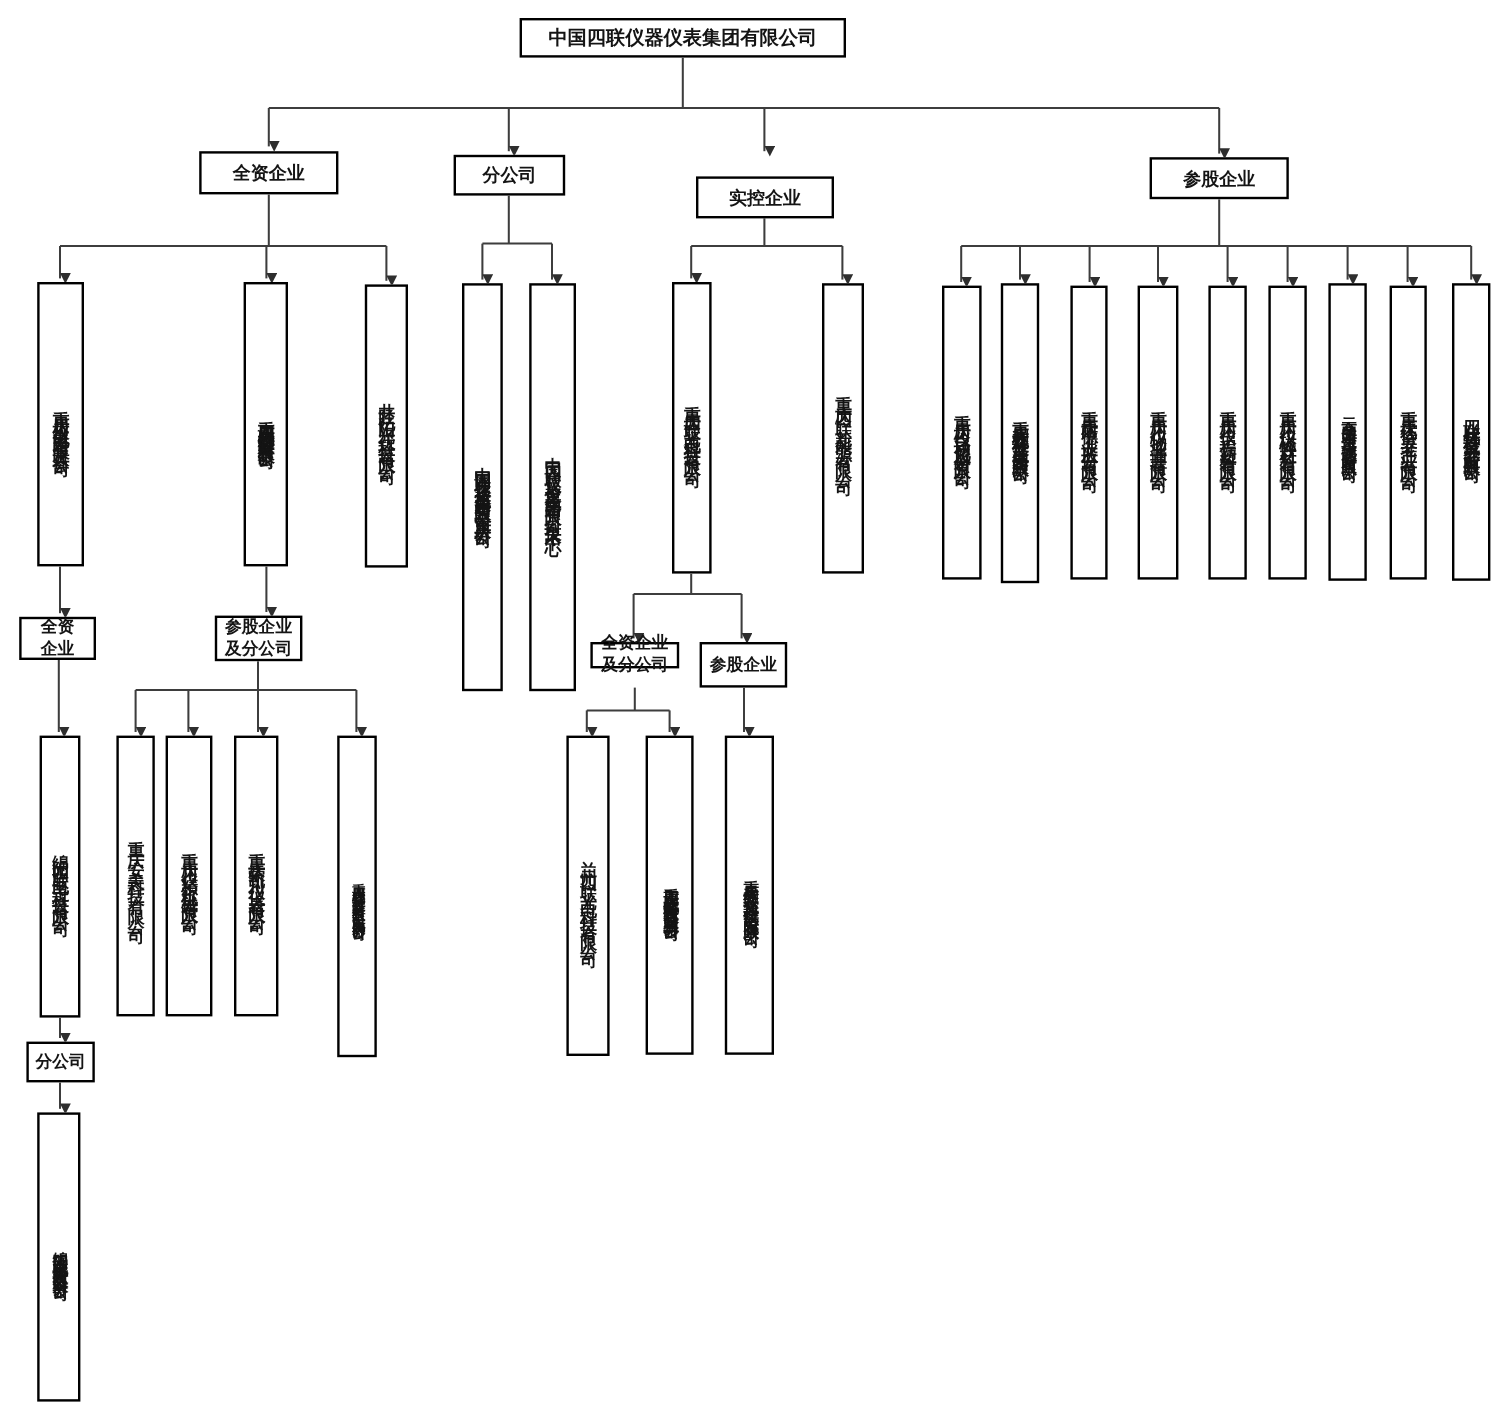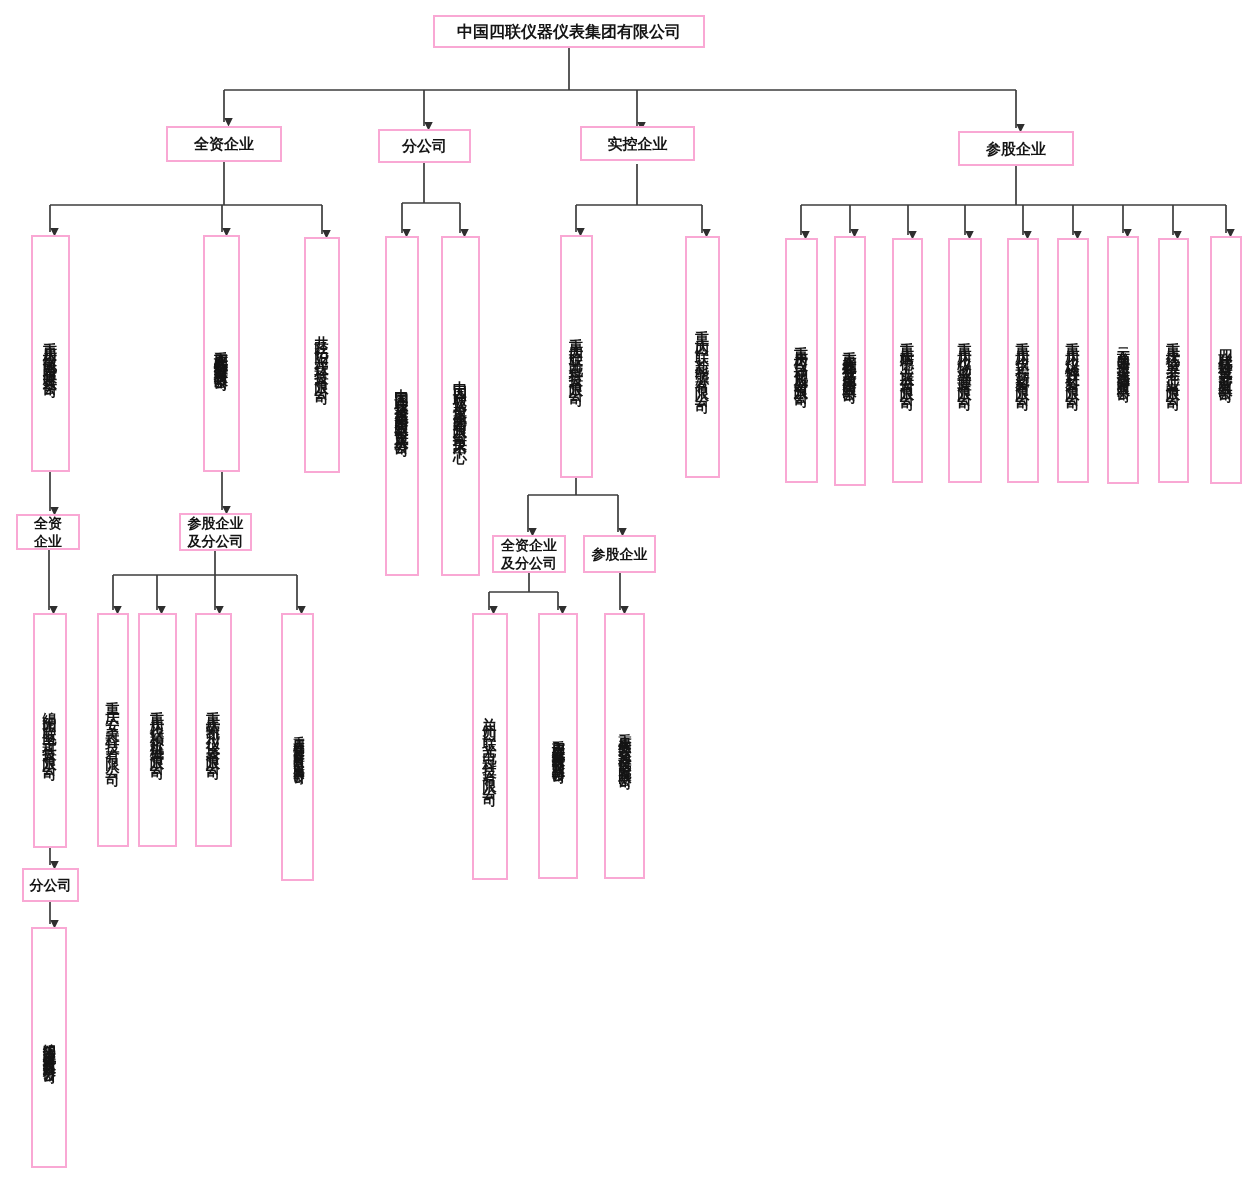--- a/index.html
+++ b/index.html
@@ -9,21 +9,21 @@
     background:#ffffff;
     font-family:"DejaVu Sans","Liberation Sans",sans-serif;
     font-weight:bold;
     color:#141414;
     overflow:hidden;
   }
   #wires{position:absolute;left:0;top:0;}
   .node{
     position:absolute;
     box-sizing:border-box;
-    border:2px solid #f9a8d4;
+    border:2px solid #000000;
     background:#ffffff;
     display:flex;
     align-items:center;
     justify-content:center;
     text-align:center;
   }
   .hbox{line-height:18px;}
   .root{font-size:16px;border-width:2px;}
   .lvl2{font-size:15px;}
   .gbox{font-size:14px;line-height:18px;}
@@ -109,21 +109,21 @@
       <line x1="489" y1="592" x2="489" y2="610" marker-end="url(#arwd)"></line>
       <line x1="558" y1="592" x2="558" y2="610" marker-end="url(#arwd)"></line>
       <line x1="620" y1="573" x2="620" y2="610" marker-end="url(#arwd)"></line>
     </g>
   </svg>
 
   <div class="node hbox root" style="left:433px;top:15px;width:272px;height:33px;">中国四联仪器仪表集团有限公司</div>
 
   <div class="node hbox lvl2" style="left:166px;top:126px;width:116px;height:36px;">全资企业</div>
   <div class="node hbox lvl2" style="left:378px;top:129px;width:93px;height:34px;">分公司</div>
-  <div class="node hbox lvl2" style="left:580px;top:126px;width:115px;height:35px;">实控企业</div>
+  <div class="node hbox lvl2" style="left:580px;top:147px;width:115px;height:35px;">实控企业</div>
   <div class="node hbox lvl2" style="left:958px;top:131px;width:116px;height:35px;">参股企业</div>
 
   <div class="node vbox" style="left:31px;top:235px;width:39px;height:237px;letter-spacing:3.5px;">重庆川仪微电路有限责任公司</div>
   <div class="node vbox" style="left:203px;top:235px;width:37px;height:237px;letter-spacing:2px;">重庆四联特种装备材料有限公司</div>
   <div class="node vbox" style="left:304px;top:237px;width:36px;height:236px;letter-spacing:5px;">井陉亿阳光伏科技有限公司</div>
 
   <div class="node vbox" style="left:385px;top:236px;width:34px;height:340px;letter-spacing:3px;">中国四联仪器仪表集团有限公司重庆分公司</div>
   <div class="node vbox" style="left:441px;top:236px;width:39px;height:340px;letter-spacing:4px;">中国四联仪器仪表集团有限公司技术中心</div>
 
   <div class="node vbox" style="left:560px;top:235px;width:33px;height:243px;letter-spacing:5px;">重庆四联光电科技有限公司</div>
@@ -148,21 +148,21 @@
 
   <div class="node vbox" style="left:33px;top:613px;width:34px;height:235px;letter-spacing:5px;">绵阳四联电子科技有限公司</div>
   <div class="node gbox" style="left:22px;top:868px;width:57px;height:34px;">分公司</div>
   <div class="node vbox" style="left:31px;top:927px;width:36px;height:241px;font-size:13px;letter-spacing:2px;">绵阳四联电子科技有限公司分公司</div>
 
   <div class="node vbox" style="left:97px;top:613px;width:32px;height:234px;letter-spacing:8px;">重庆安美科技有限公司</div>
   <div class="node vbox" style="left:138px;top:613px;width:39px;height:234px;letter-spacing:5px;">重庆川仪精密机械有限公司</div>
   <div class="node vbox" style="left:195px;top:613px;width:37px;height:234px;letter-spacing:5px;">重庆荣凯川仪仪表有限公司</div>
   <div class="node vbox" style="left:281px;top:613px;width:33px;height:268px;font-size:11px;letter-spacing:2px;">重庆四联特种装备材料有限公司电磁阀分公司</div>
 
-  <div class="node gbox" style="left:492px;top:535px;width:74px;height:38px;">
+  <div class="node gbox" style="left:492px;top:535px;width:74px;height:22px;font-family:Liberation Mono, monospace;">
     <span class="wrap4">全资企业及分公司</span>
   </div>
   <div class="node gbox" style="left:583px;top:535px;width:73px;height:38px;">参股企业</div>
 
   <div class="node vbox" style="left:472px;top:613px;width:36px;height:267px;letter-spacing:7px;">兰州四联光电科技有限公司</div>
   <div class="node vbox" style="left:538px;top:613px;width:40px;height:266px;font-size:13px;letter-spacing:2px;">重庆四联光电科技有限公司兰州分公司</div>
   <div class="node vbox" style="left:604px;top:613px;width:41px;height:266px;font-size:13px;letter-spacing:3px;">重庆和纵联交通科技研究院有限公司</div>
 
 </div>
 

